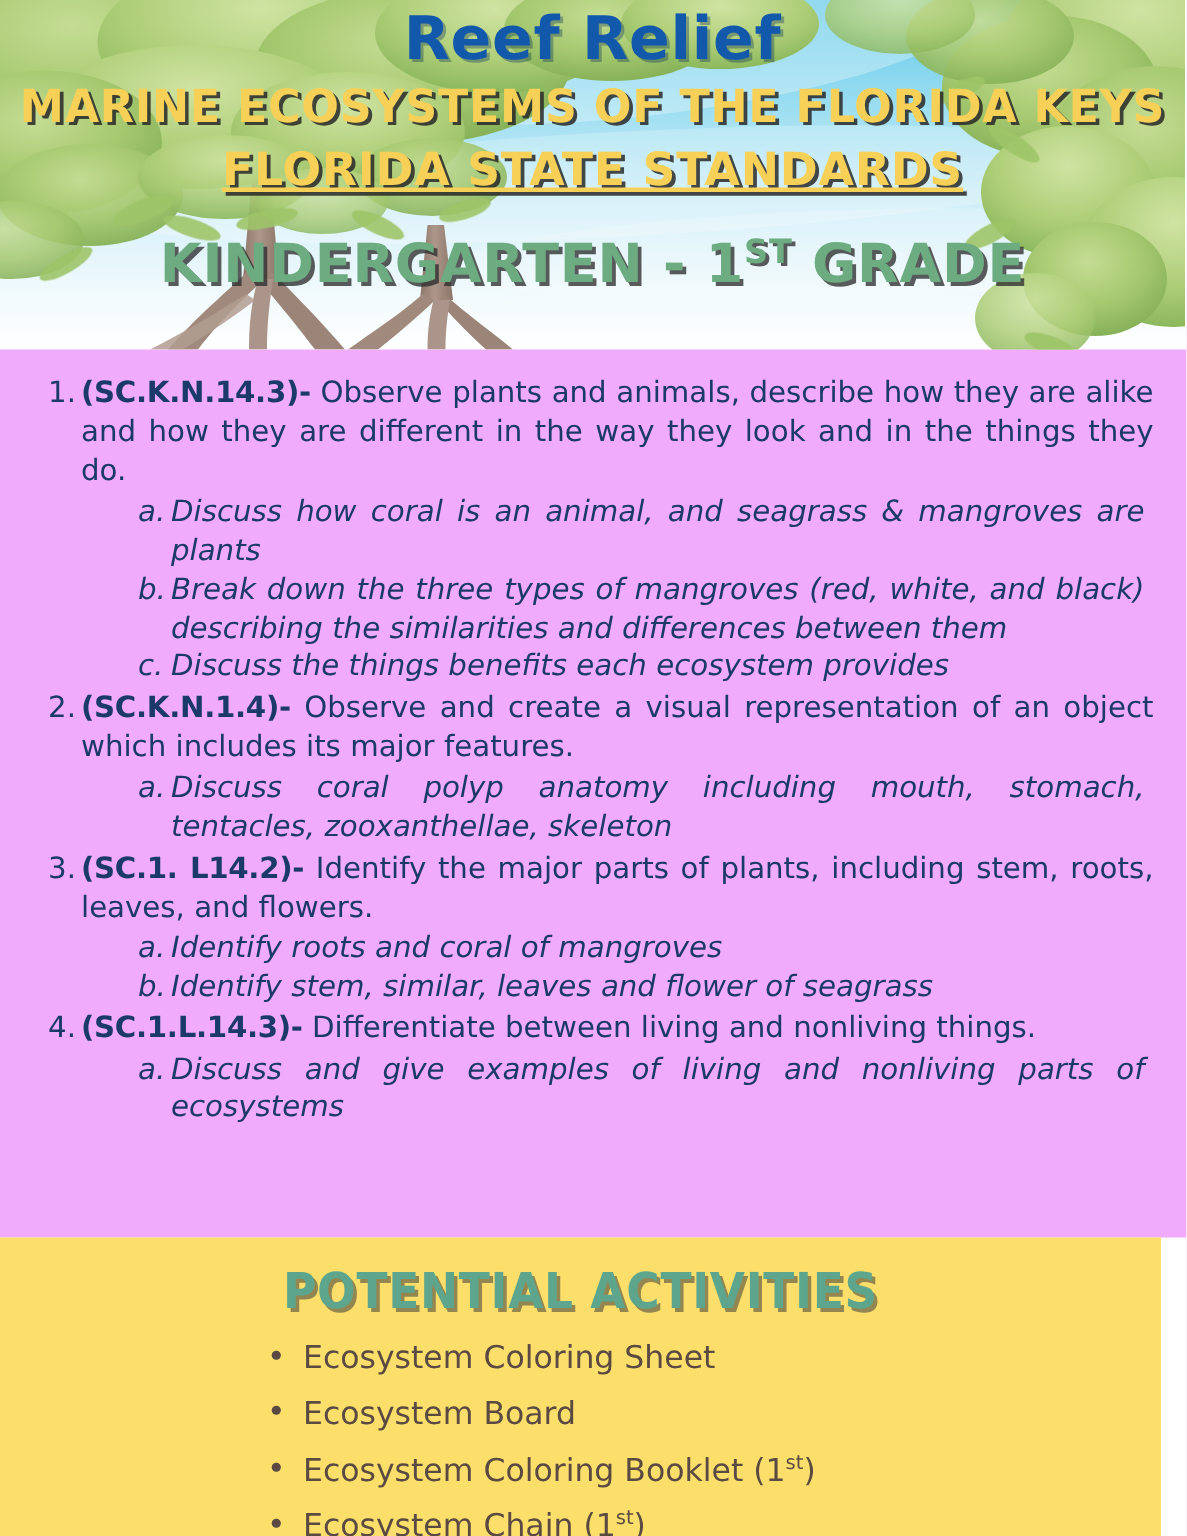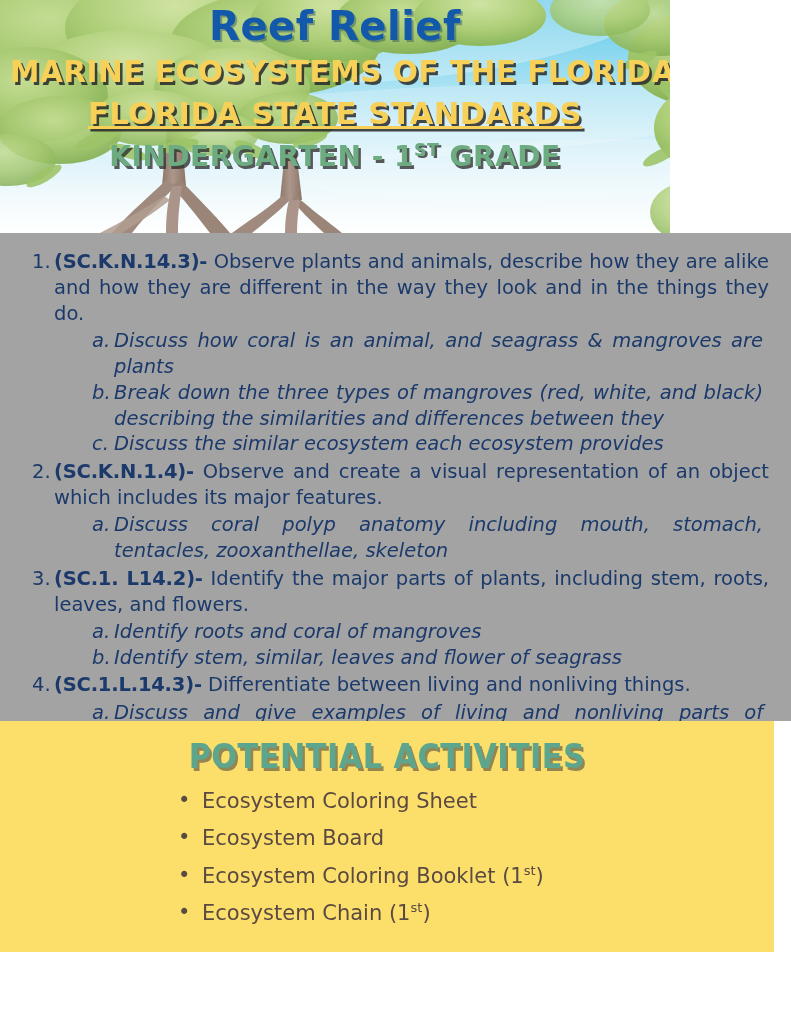--- a/index.html
+++ b/index.html
@@ -19,21 +19,21 @@
     position: relative;
     width: 791px;
     height: 1024px;
     background: #fff;
     overflow: hidden;
   }
 
   
   .header {
     position: relative;
-    width: 670px;
+    width: 790px;
     height: 233px;
     overflow: hidden;
     background: linear-gradient(180deg,
       #63c8e8 0%,
       #7ad2ec 14%,
       #a3e0f2 34%,
       #c9ecf7 54%,
       #e3f5fb 72%,
       #f4fbfd 87%,
       #ffffff 100%);
@@ -85,37 +85,37 @@
     transform: scaleX(0.97);
   }
   .title-sub {
     margin-top: 10px;
     font-size: 30.5px;
     color: #f7d157;
     text-shadow: 2.5px 2.5px 0 rgba(40,40,40,.85);
     text-decoration: underline;
   }
   .title-grade {
-    margin-top: 12px;
-    font-size: 28px;
+    margin-top: 28px;
+    font-size: 36px;
     color: #6dab81;
     text-shadow: 2.5px 2.5px 0 rgba(45,45,45,.78);
   }
   .title-grade sup {
     font-size: 0.62em;
     vertical-align: super;
     line-height: 0;
   }
 
   
   .standards {
     position: relative;
     width: 791px;
-    height: 488px;
-    background: #a3a3a3;
+    height: 592px;
+    background: #f0abfc;
     padding: 16px 22px 0 28px;
     color: #1b3a6b;
   }
 
   ol.std-list {
     list-style: none;
     counter-reset: stditem;
     margin: 0; padding: 0;
   }
   ol.std-list > li {
@@ -310,22 +310,22 @@
     </div>
   </div>
 
   <div class="standards">
     <ol class="std-list">
 
       <li>
         <span class="code">(SC.K.N.14.3)-</span><span> Observe plants and animals, describe how they are alike and how they are different in the way they look and in the things they do.</span>
         <ol class="sub-list">
           <li>Discuss how coral is an animal, and seagrass &amp; mangroves are plants</li>
-          <li>Break down the three types of mangroves (red, white, and black) describing the similarities and differences between they</li>
-          <li>Discuss the similar ecosystem each ecosystem provides</li>
+          <li>Break down the three types of mangroves (red, white, and black) describing the similarities and differences between them</li>
+          <li>Discuss the things benefits each ecosystem provides</li>
         </ol>
       </li>
 
       <li>
         <span class="code">(SC.K.N.1.4)-</span><span> Observe and create a visual representation of an object which includes its major features.</span>
         <ol class="sub-list">
           <li>Discuss coral polyp anatomy including mouth, stomach, tentacles, zooxanthellae, skeleton</li>
         </ol>
       </li>
 

